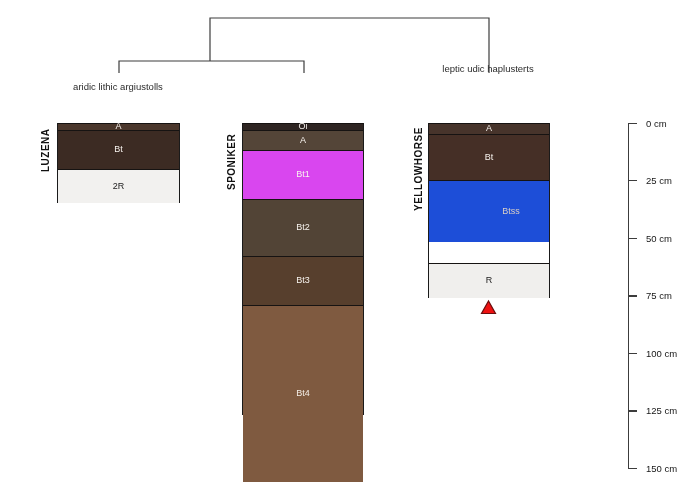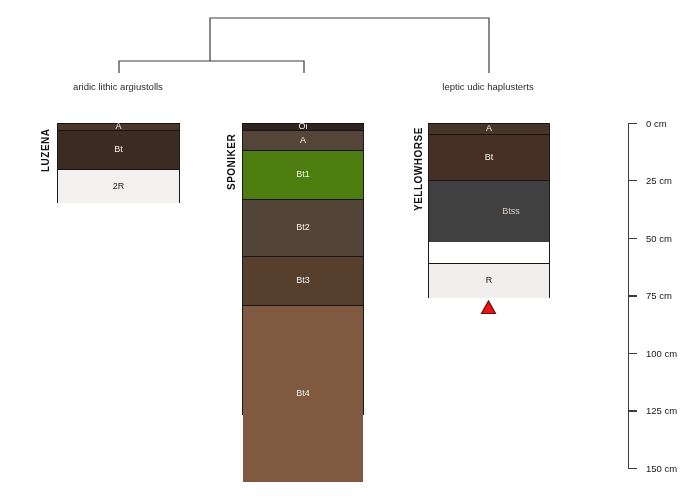--- a/index.html
+++ b/index.html
@@ -33,21 +33,21 @@
 <body>
 
 <div class="canvas">
 
   <svg class="overlay-svg" viewBox="0 0 700 500">
     <path d="M119,73 L119,61 L304,61 L304,73 M210,61 L210,18 L489,18 L489,73" fill="none" stroke="#3c3c3c" stroke-width="1.2"></path>
     <polygon points="481.5,313.5 495.5,313.5 488.5,301" fill="#ee1111" stroke="#6b0d0d" stroke-width="1.2"></polygon>
   </svg>
 
   <div class="taxon-label" style="left:8px;top:81px">aridic lithic argiustolls</div>
-  <div class="taxon-label" style="left:378px;top:81px">leptic udic haplusterts</div>
+  <div class="taxon-label" style="left:378px;top:63px">leptic udic haplusterts</div>
 
   <div class="profile-name" style="left:40px;top:172px">LUZENA</div>
   <div class="profile-name" style="left:226px;top:190px">SPONIKER</div>
   <div class="profile-name" style="left:413px;top:211px">YELLOWHORSE</div>
 
   <div class="profile-box" id="profile-0" style="left: 57px; width: 123px; top: 122.7px; height: 80.57px;">
       <div class="horizon" style="top: -1px; height: 6.906px; background: rgb(75, 55, 44);">
         <span style="color: rgb(247, 243, 238);">A</span>
       </div>
       <div class="horizon" style="top: 5.906px; height: 39.134px; background: rgb(60, 43, 35);">
@@ -57,41 +57,41 @@
         <span style="color: rgb(26, 26, 26);">2R</span>
       </div>
     </div>
   <div class="profile-box" id="profile-1" style="left: 242px; width: 122px; top: 122.7px; height: 292px;">
       <div class="horizon" style="top: -1px; height: 6.906px; background: rgb(46, 37, 34);">
         <span style="color: rgb(247, 243, 238);">Oi</span>
       </div>
       <div class="horizon" style="top: 5.906px; height: 20.718px; background: rgb(84, 69, 56);">
         <span style="color: rgb(247, 243, 238);">A</span>
       </div>
-      <div class="horizon" style="top: 26.624px; height: 48.342px; background: #4d7c0f;">
+      <div class="horizon" style="top: 26.624px; height: 48.342px; background: #d946ef;">
         <span style="color: rgb(247, 243, 238);">Bt1</span>
       </div>
       <div class="horizon" style="top: 74.966px; height: 57.55px; background: rgb(82, 68, 54);">
         <span style="color: rgb(247, 243, 238);">Bt2</span>
       </div>
       <div class="horizon" style="top: 132.516px; height: 48.342px; background: rgb(87, 63, 45);">
         <span style="color: rgb(247, 243, 238); text-align: right;">Bt3</span>
       </div>
       <div class="horizon" style="top: 180.858px; height: 177.254px; background: rgb(127, 90, 64);">
         <span style="color: rgb(244, 237, 230);">Bt4</span>
       </div>
     </div>
   <div class="profile-box" id="profile-2" style="left: 428px; width: 122px; top: 122.7px; height: 174.952px;">
       <div class="horizon" style="top: -1px; height: 11.51px; background: rgb(71, 52, 43);">
         <span style="color: rgb(247, 243, 238);">A</span>
       </div>
       <div class="horizon" style="top: 10.51px; height: 46.04px; background: rgb(69, 47, 38);">
         <span style="color: rgb(247, 243, 238);">Bt</span>
       </div>
-      <div class="horizon" style="top: 56.55px; height: 62px; background: #404040; padding-left: 44px;">
+      <div class="horizon" style="top: 56.55px; height: 62px; background: #1d4ed8; padding-left: 44px;">
         <span style="color: rgb(217, 207, 197);">Btss</span>
       </div>
       <div class="horizon" style="top: 139.422px; height: 34.53px; background: rgb(240, 239, 237);">
         <span style="color: rgb(26, 26, 26);">R</span>
       </div>
     </div>
 
   <div id="depth-axis">
       <div class="axis-line" style="left: 628px; top: 122.7px; height: 345.3px;"></div>
       <div class="axis-tick" style="left: 628px; top: 122.7px;"></div>

